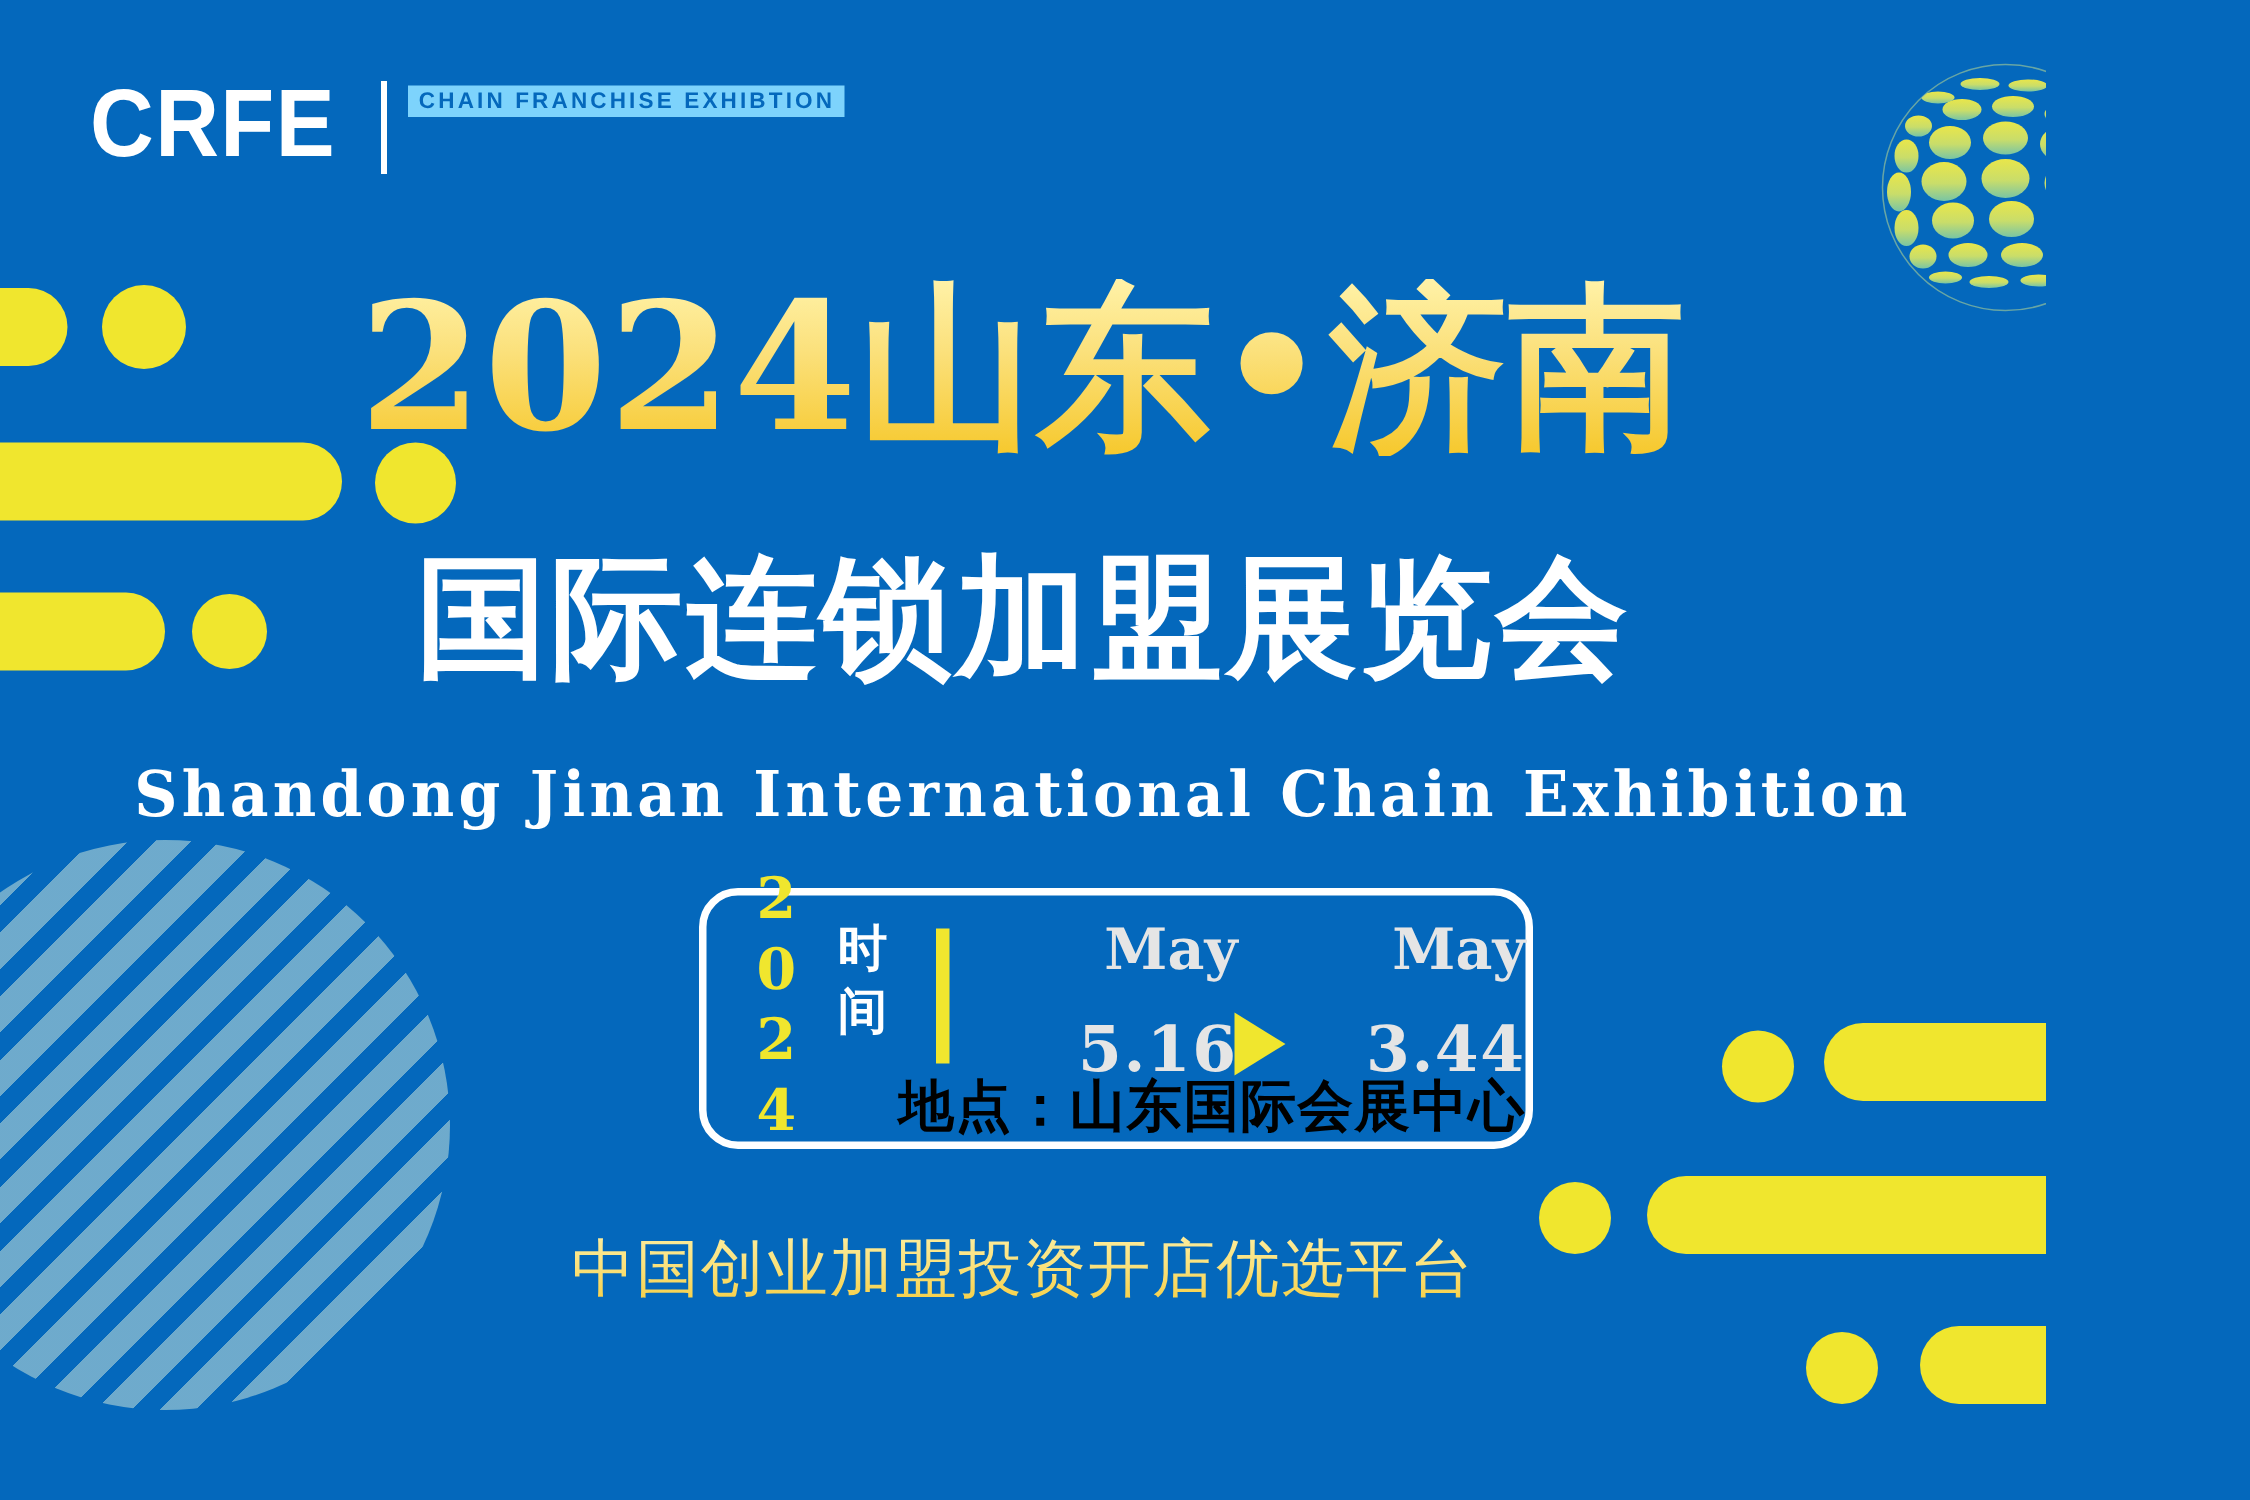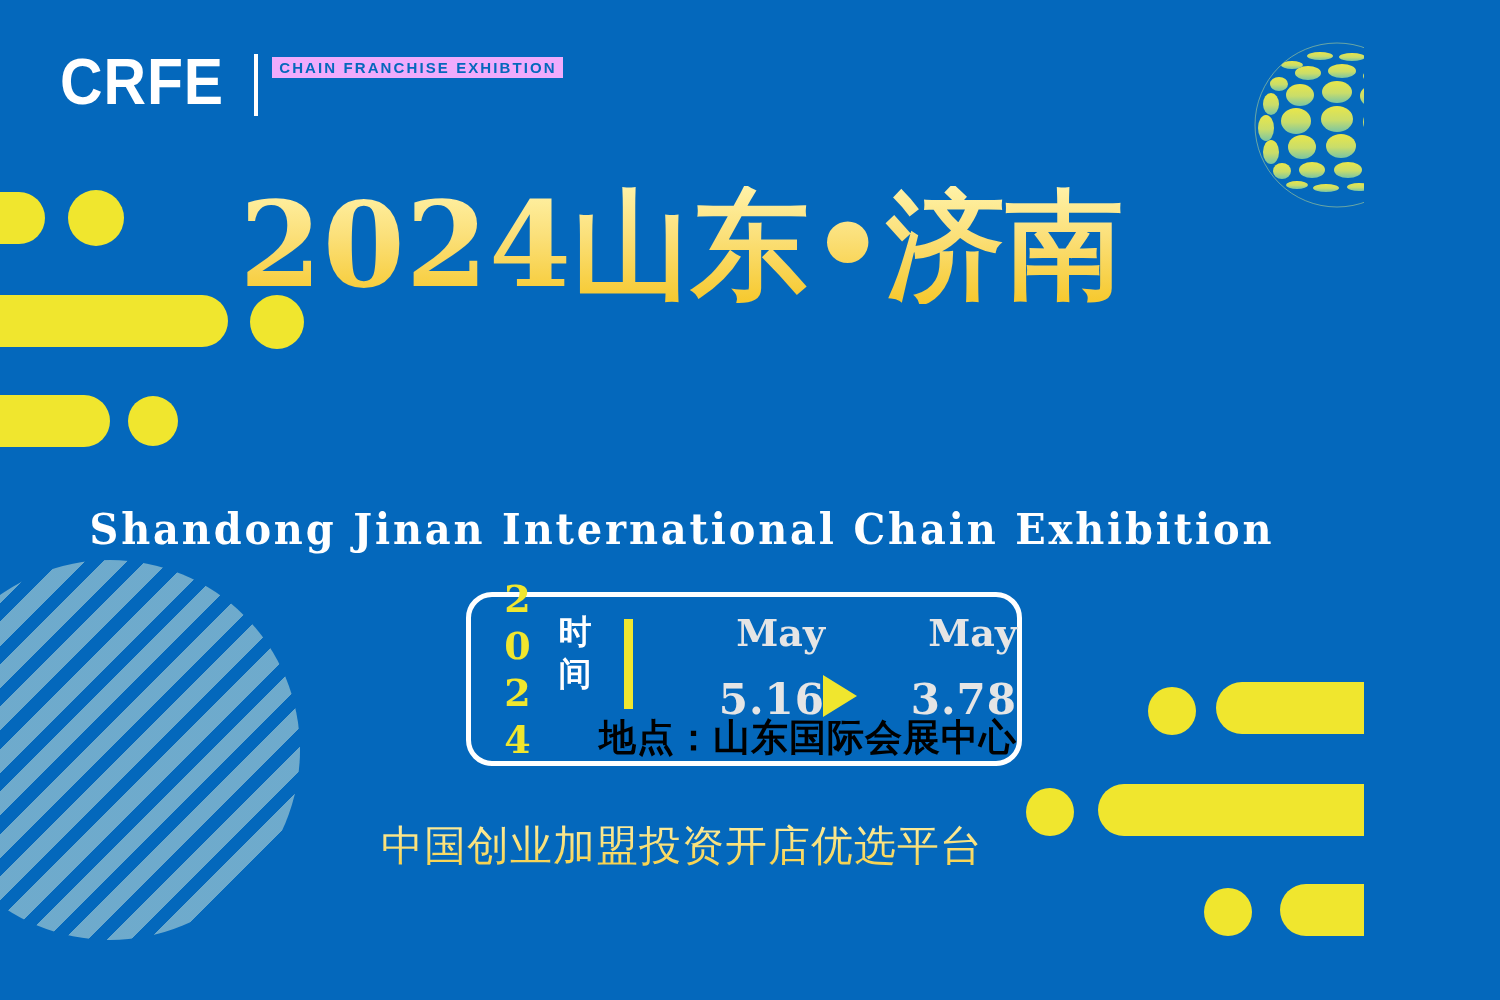--- a/index.html
+++ b/index.html
@@ -100,21 +100,21 @@
   .logo-cn {
     color: #ffffff;
     font-family: "DejaVu Sans", sans-serif;
     font-weight: bold;
     font-size: 40px;
     letter-spacing: 1px;
     line-height: 1.05;
   }
   .logo-en-bar {
     margin-top: 5px;
-    background: #f0abfc;
+    background: #7dd3fc;
     color: #0468bc;
     font-family: "Liberation Sans", sans-serif;
     font-weight: bold;
     font-size: 15px;
     letter-spacing: 2.1px;
     padding: 2px 6px 2px 7px;
     text-align: right;
     white-space: nowrap;
   }
 
@@ -396,38 +396,39 @@
 
   <div class="logo">
     <div class="logo-crfe">CRFE</div>
     <div class="logo-divider"></div>
     <div class="logo-right">
       <div class="logo-en-bar">CHAIN FRANCHISE EXHIBTION</div>
     </div>
   </div>
 
   <div class="title-main">2024山东•济南</div>
+  <div class="title-sub">国际连锁加盟展览会</div>
   <div class="title-en">Shandong Jinan International Chain Exhibition</div>
 
   <div class="info-box">
     <div class="info-row1">
       <div class="year-vert">2024</div>
       <div class="shijian">时间</div>
       <div class="v-rule"></div>
 
       <div class="date-block date-a">
         <span class="date-month">May</span>
         <span class="date-day">5.16</span>
       </div>
 
       <div class="arrow"></div>
 
       <div class="date-block date-b">
         <span class="date-month">May</span>
-        <span class="date-day">3.78</span>
+        <span class="date-day">3.44</span>
       </div>
     </div>
     <div class="venue">地点：山东国际会展中心</div>
   </div>
 
   <div class="tagline">中国创业加盟投资开店优选平台</div>
 
 </div>
 
 </body></html>

